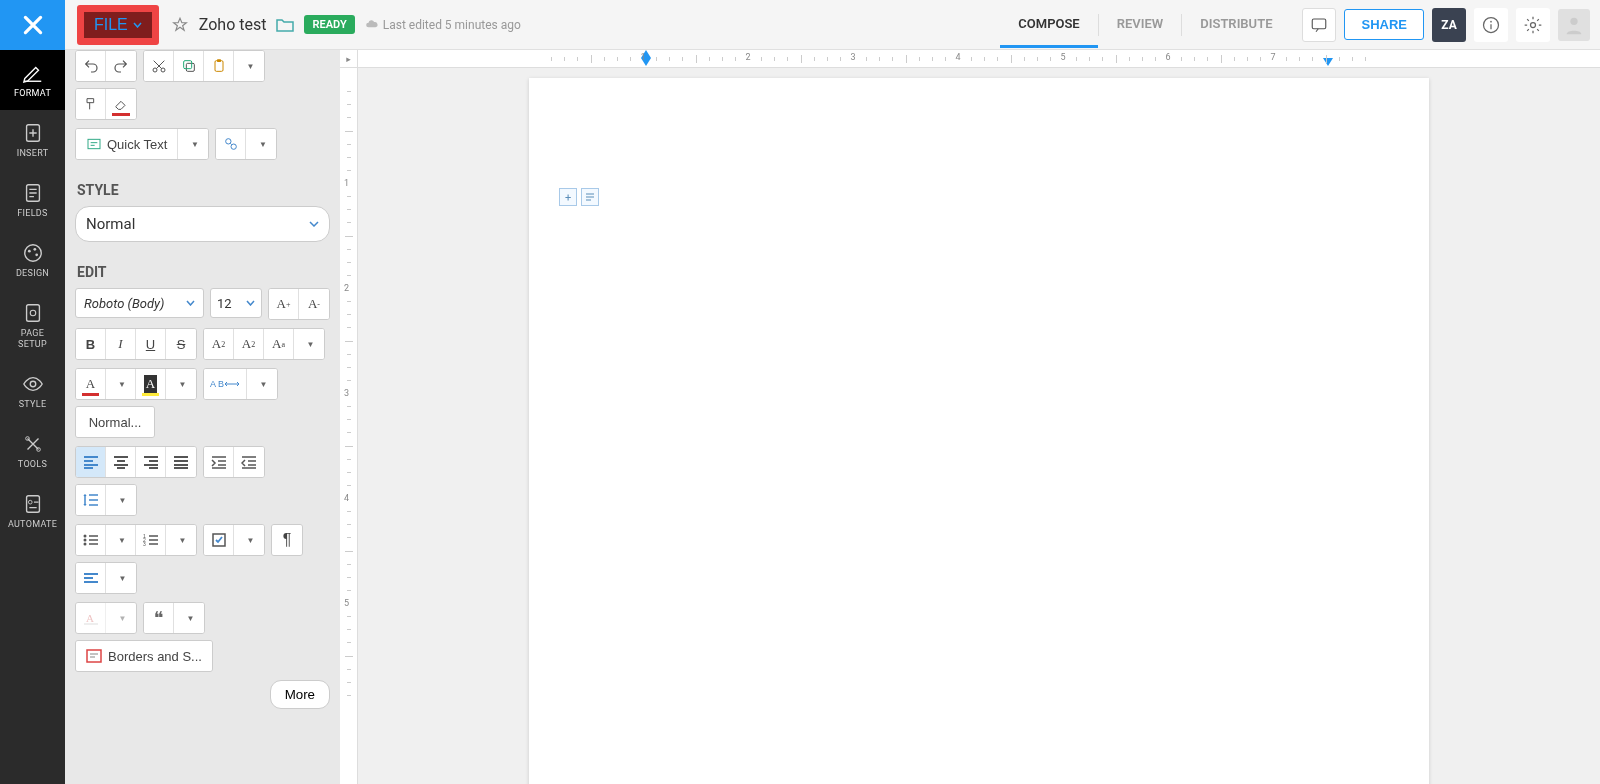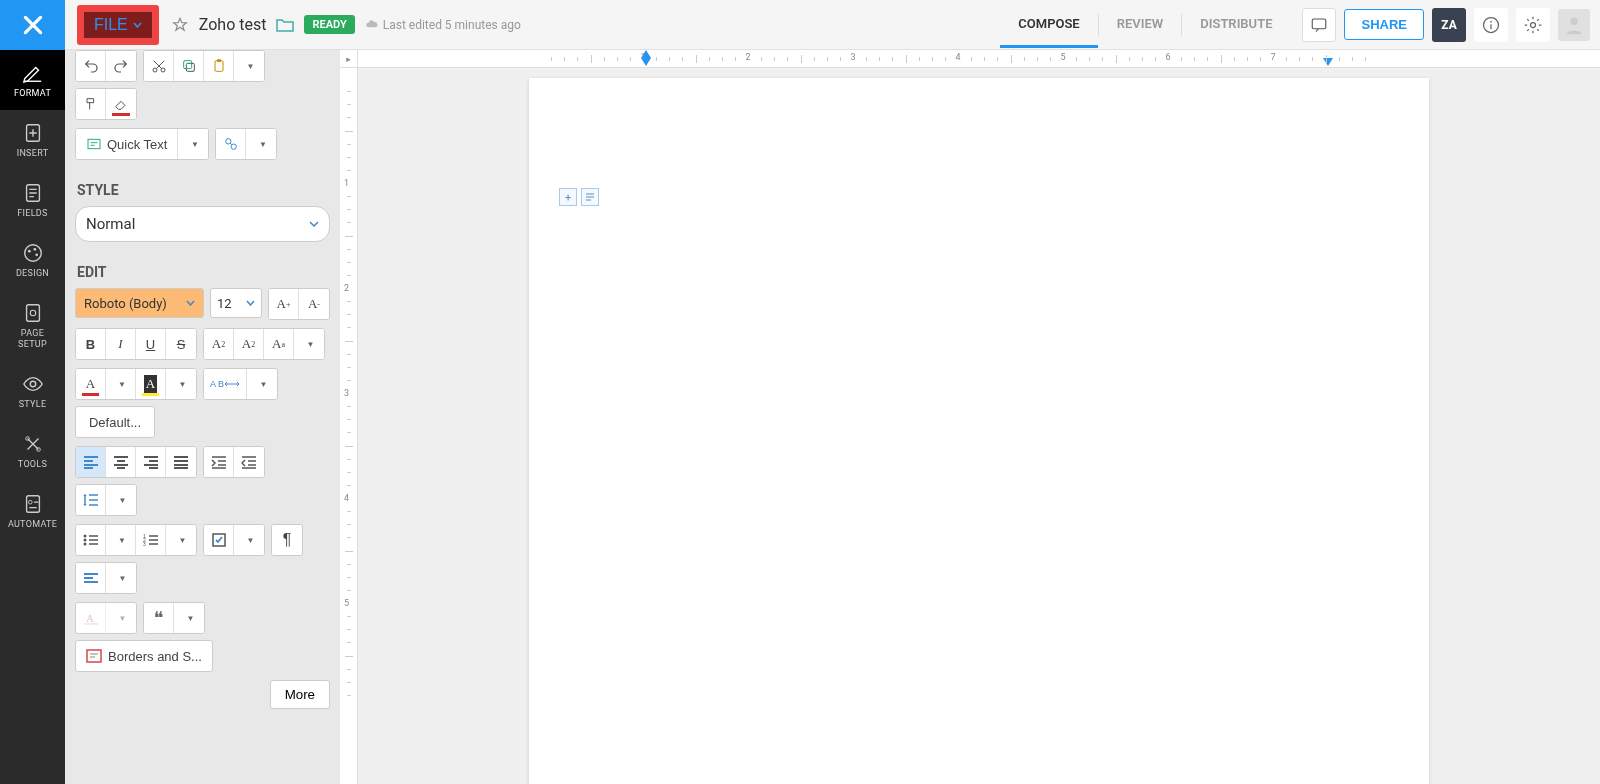--- a/index.html
+++ b/index.html
@@ -40,23 +40,23 @@
 .panel-section-title { padding: 14px 12px 8px 12px; font-size: 14px; font-weight: 700; color: #555; }
 .panel-row { display: flex; gap: 6px; padding: 0 10px 8px 10px; flex-wrap: wrap; }
 .btn-group { display: flex; border: 1px solid #ccc; border-radius: 3px; background: #fff; overflow: hidden; }
 .btn-group + .btn-group { margin-left: 0; }
 .tool-btn { min-width: 30px; height: 30px; background: #fff; border: none; border-right: 1px solid #e0e0e0; display: flex; align-items: center; justify-content: center; cursor: pointer; font-size: 13px; color: #444; padding: 0 6px; }
 .tool-btn:last-child { border-right: none; }
 .tool-btn.active { background: #d4e8f9; }
 .tool-btn.wide { padding: 0 10px; }
 .dropdown-caret { font-size: 8px; color: #666; margin-left: 3px; }
 .style-select { width: 100%; height: 36px; background: #fff; border: 1px solid #ccc; border-radius: 14px; padding: 0 10px; font-size: 15px; display: flex; align-items: center; justify-content: space-between; cursor: pointer; }
-.font-select { flex: 1; height: 30px; background: #fdba74; border: 1px solid #ccc; border-radius: 3px; padding: 0 8px; font-size: 13px; display: flex; align-items: center; justify-content: space-between; cursor: pointer; }
+.font-select { flex: 1; height: 30px; background: #ffffff; border: 1px solid #ccc; border-radius: 3px; padding: 0 8px; font-size: 13px; display: flex; align-items: center; justify-content: space-between; cursor: pointer; font-style: italic; }
 .size-select { width: 52px; height: 30px; background: #fff; border: 1px solid #ccc; border-radius: 3px; padding: 0 6px; font-size: 13px; display: flex; align-items: center; justify-content: space-between; cursor: pointer; }
-.more-btn { border: 1px solid #ccc; background: #fff; padding: 6px 14px; border-radius: 3px; cursor: pointer; }
+.more-btn { border: 1px solid #ccc; background: #fff; padding: 6px 14px; border-radius: 11px; cursor: pointer; }
 .panel-row.right { justify-content: flex-end; }
 .font-color-btn { position: relative; }
 .font-color-btn::after { content:''; position:absolute; bottom:3px; left:6px; right:6px; height:3px; background: var(--u); }
 
 
 .canvas-wrap { flex: 1; background: #f0f0f0; display: flex; flex-direction: column; position: relative; }
 .ruler-h { height: 18px; background: #fff; border-bottom: 1px solid #ddd; position: relative; margin-left: 18px; overflow: hidden; font-size: 9px; color: #888; }
 .ruler-corner { position: absolute; left: 0; top: 0; width: 18px; height: 18px; background: #fff; border-right: 1px solid #ddd; border-bottom: 1px solid #ddd; display:flex; align-items:center; justify-content:center; color:#888; font-size:9px; }
 .ruler-tick { position:absolute; top:0; bottom:0; border-left:1px solid #ccc; }
 .ruler-num { position:absolute; top:2px; transform: translateX(-50%); }
@@ -361,21 +361,21 @@
               <br>
               <svg width="16" height="6" viewBox="0 0 16 6" style="display:inline">
                 <path d="M1 3h14M3 1l-2 2 2 2M13 1l2 2-2 2" stroke="#48c" stroke-width="1" fill="none"></path>
               </svg>
             </button>
           <button class="tool-btn">
               <span class="dropdown-caret">▼</span>
             </button>
         </div>
         <div class="btn-group">
-          <button class="tool-btn wide" style="min-width:78px">Default...</button>
+          <button class="tool-btn wide" style="min-width:78px">Normal...</button>
         </div>
       </div>
 
       <div class="panel-row">
         <div class="btn-group">
           <button class="tool-btn active">
               <svg width="16" height="14" viewBox="0 0 16 14">
                 <path d="M1 2h14M1 6h9M1 10h14M1 13h9" stroke="#48c" stroke-width="1.8"></path>
               </svg>
             </button>

